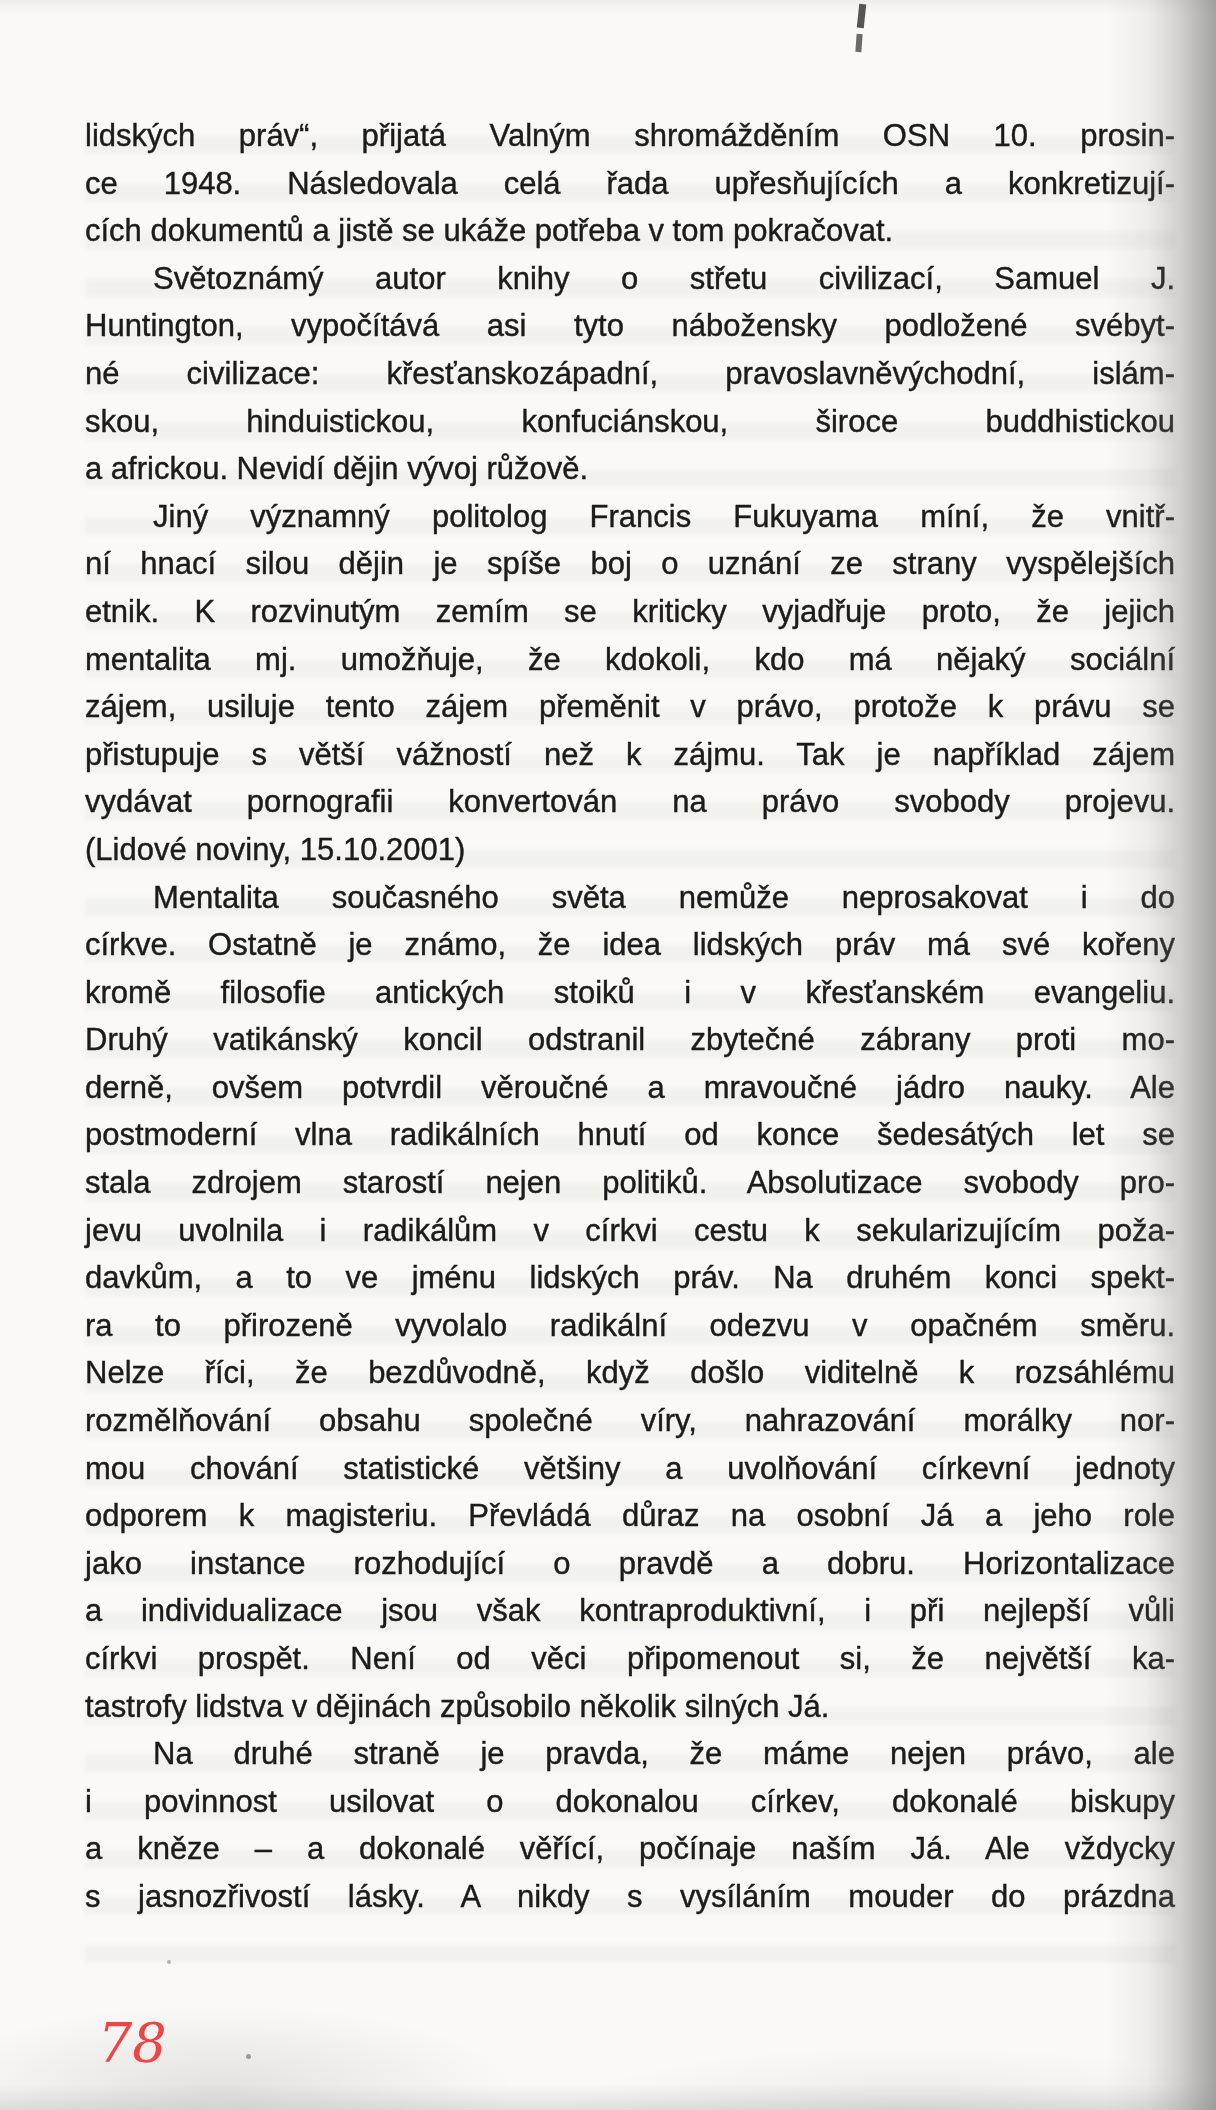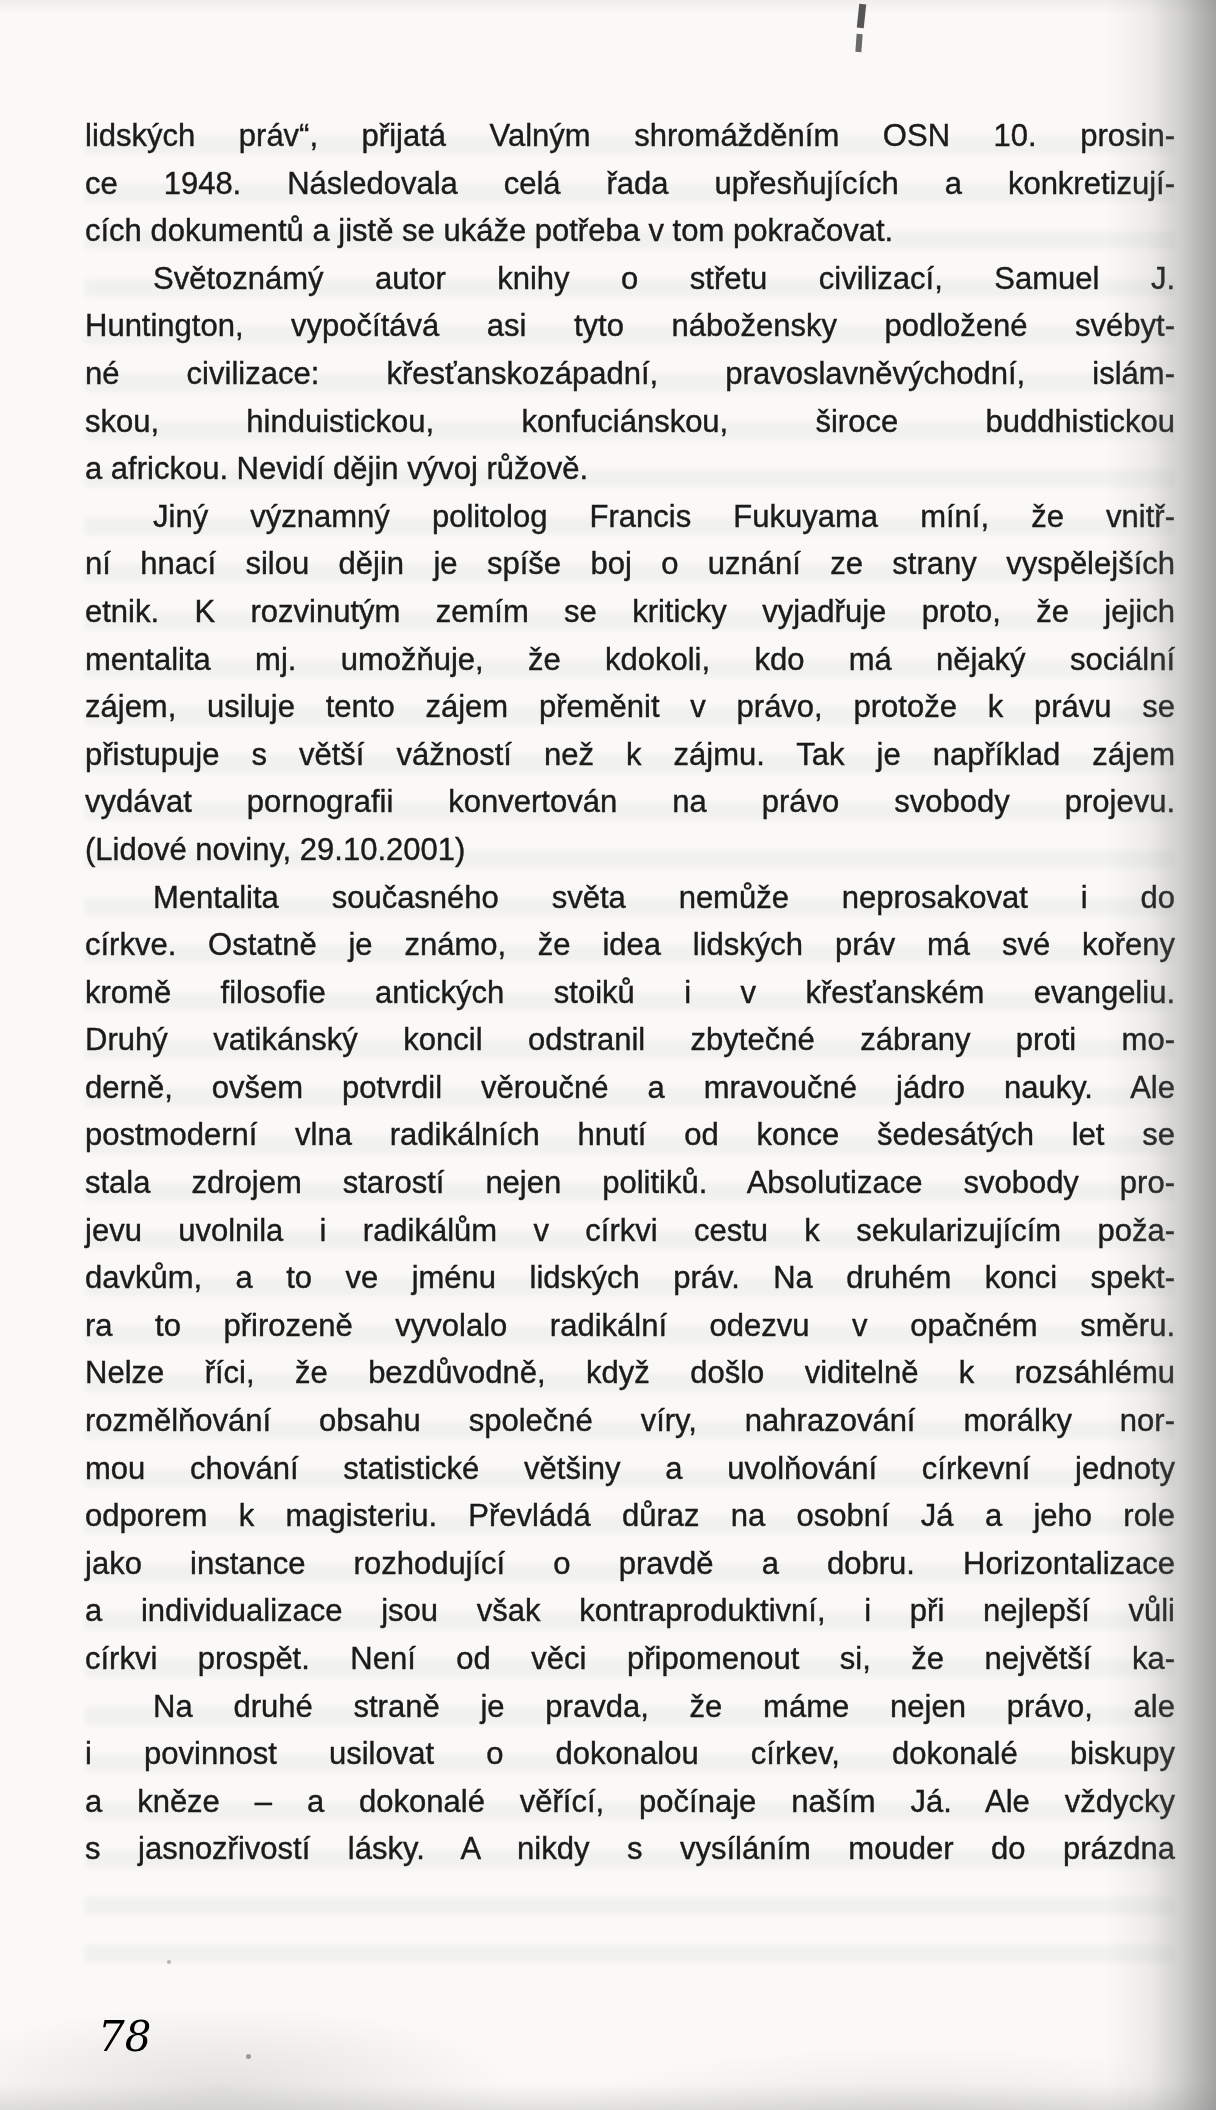--- a/index.html
+++ b/index.html
@@ -71,22 +71,22 @@
     );
     filter: blur(2px);
     pointer-events: none;
   }
   .page-number {
     position: absolute;
     left: 98px;
     top: 2012px;
     font-family: "DejaVu Serif", serif;
     font-style: italic;
-    font-size: 42px;
-    color: #000000;
+    font-size: 54px;
+    color: #ef4444;
   }
   .edge-shadow-right {
     position: absolute;
     top: 0;
     right: 0;
     bottom: 0;
     width: 110px;
     background: linear-gradient(
       to right,
       rgba(120,120,120,0) 0%,
@@ -130,38 +130,39 @@
       <div class="line">né civilizace: křesťanskozápadní, pravoslavněvýchodní, islám-</div>
       <div class="line">skou, hinduistickou, konfuciánskou, široce buddhistickou</div>
       <div class="line last">a africkou. Nevidí dějin vývoj růžově.</div>
       <div class="line indent">Jiný významný politolog Francis Fukuyama míní, že vnitř-</div>
       <div class="line">ní hnací silou dějin je spíše boj o uznání ze strany vyspělejších</div>
       <div class="line">etnik. K rozvinutým zemím se kriticky vyjadřuje proto, že jejich</div>
       <div class="line">mentalita mj. umožňuje, že kdokoli, kdo má nějaký sociální</div>
       <div class="line">zájem, usiluje tento zájem přeměnit v právo, protože k právu se</div>
       <div class="line">přistupuje s větší vážností než k zájmu. Tak je například zájem</div>
       <div class="line">vydávat pornografii konvertován na právo svobody projevu.</div>
-      <div class="line last"><span>(</span><span class="italic">Lidové noviny</span><span>, 29.10.2001)</span></div>
+      <div class="line last"><span>(</span><span class="italic">Lidové noviny</span><span>, 15.10.2001)</span></div>
       <div class="line indent">Mentalita současného světa nemůže neprosakovat i do</div>
       <div class="line">církve. Ostatně je známo, že idea lidských práv má své kořeny</div>
       <div class="line">kromě filosofie antických stoiků i v křesťanském evangeliu.</div>
       <div class="line">Druhý vatikánský koncil odstranil zbytečné zábrany proti mo-</div>
       <div class="line">derně, ovšem potvrdil věroučné a mravoučné jádro nauky. Ale</div>
       <div class="line">postmoderní vlna radikálních hnutí od konce šedesátých let se</div>
       <div class="line">stala zdrojem starostí nejen politiků. Absolutizace svobody pro-</div>
       <div class="line">jevu uvolnila i radikálům v církvi cestu k sekularizujícím poža-</div>
       <div class="line">davkům, a to ve jménu lidských práv. Na druhém konci spekt-</div>
       <div class="line">ra to přirozeně vyvolalo radikální odezvu v opačném směru.</div>
       <div class="line">Nelze říci, že bezdůvodně, když došlo viditelně k rozsáhlému</div>
       <div class="line">rozmělňování obsahu společné víry, nahrazování morálky nor-</div>
       <div class="line">mou chování statistické většiny a uvolňování církevní jednoty</div>
       <div class="line">odporem k magisteriu. Převládá důraz na osobní Já a jeho role</div>
       <div class="line">jako instance rozhodující o pravdě a dobru. Horizontalizace</div>
       <div class="line">a individualizace jsou však kontraproduktivní, i při nejlepší vůli</div>
       <div class="line">církvi prospět. Není od věci připomenout si, že největší ka-</div>
+      <div class="line last">tastrofy lidstva v dějinách způsobilo několik silných Já.</div>
       <div class="line indent">Na druhé straně je pravda, že máme nejen právo, ale</div>
       <div class="line">i povinnost usilovat o dokonalou církev, dokonalé biskupy</div>
       <div class="line">a kněze – a dokonalé věřící, počínaje naším Já. Ale vždycky</div>
       <div class="line">s jasnozřivostí lásky. A nikdy s vysíláním mouder do prázdna</div>
     </div>
   <div class="page-number">78</div>
   <div class="artifact mark-1"></div>
   <div class="artifact mark-2"></div>
   <div class="artifact dot-1"></div>
   <div class="artifact dot-2"></div>

